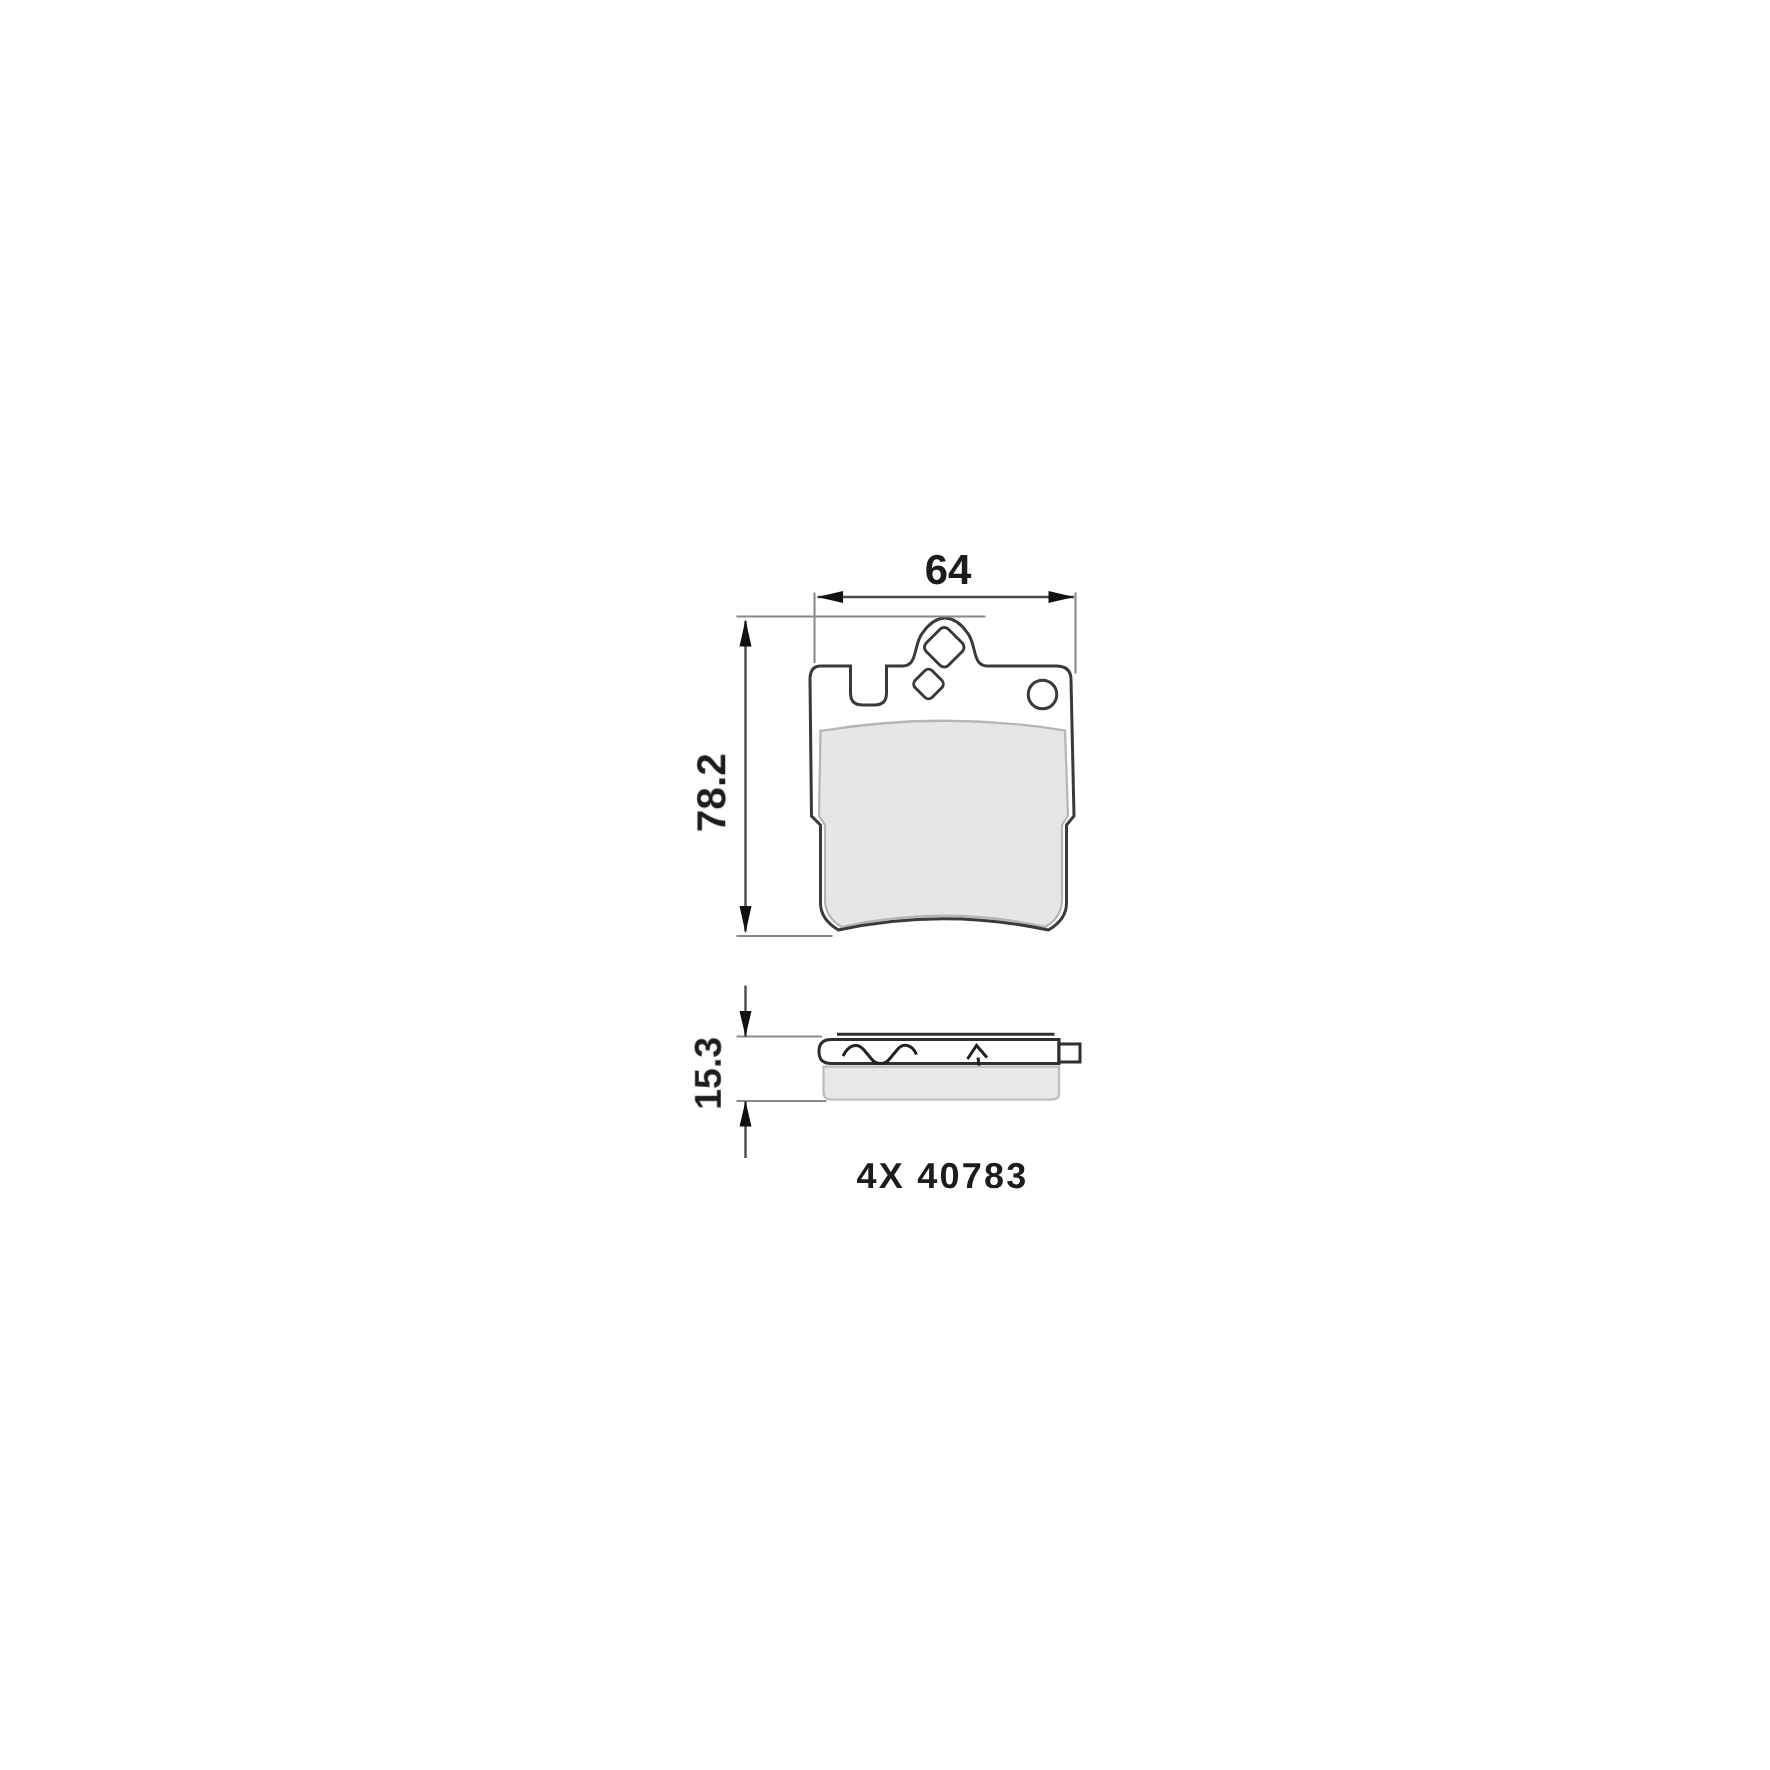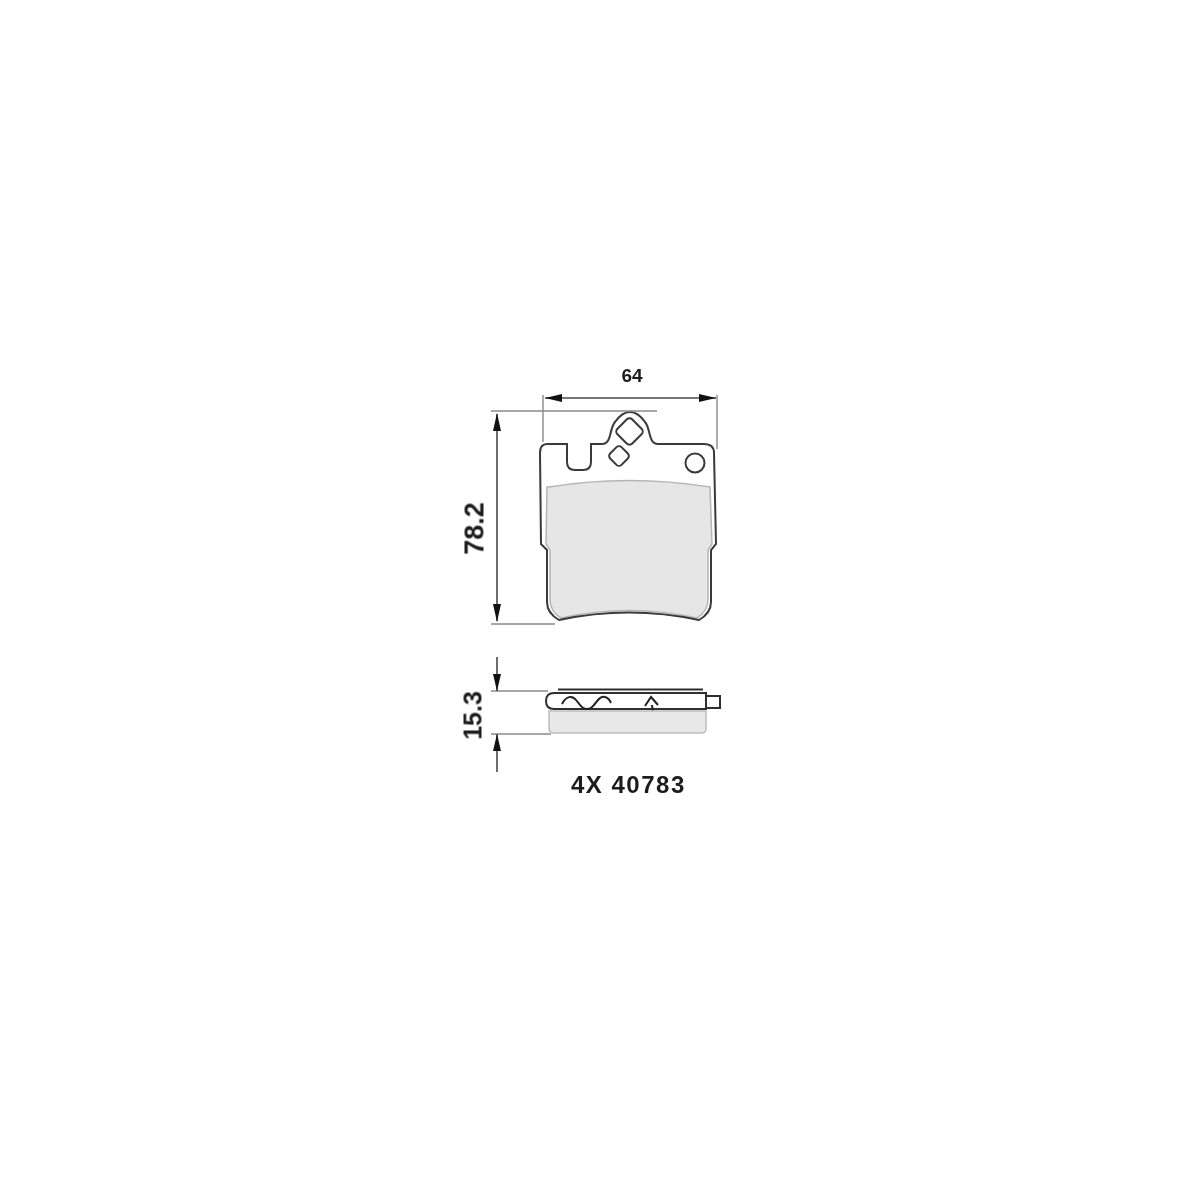--- a/index.html
+++ b/index.html
@@ -20,21 +20,21 @@
     position:absolute;left:106px;top:1px;
     font-size:67px;line-height:1;font-weight:bold;font-style:italic;
     letter-spacing:7px;color:#dbdbdb;white-space:nowrap;
     transform:scaleX(1.32);transform-origin:left top;
   }
   .dim-label{
     position:absolute;z-index:10;color:#1c1c1c;
     font-weight:bold;text-align:center;line-height:1;
     filter:blur(0.3px);
   }
-  .dim-width{left:597px;top:366px;width:70px;font-size:19px;}
+  .dim-width{left:597px;top:366px;width:70px;font-size:28px;}
   .dim-height{
     left:420px;top:515px;width:110px;font-size:27px;
     transform:rotate(-90deg);transform-origin:center;
   }
   .dim-thickness{
     left:428px;top:703px;width:90px;font-size:25px;
     transform:rotate(-90deg);transform-origin:center;
   }
   .part-note{
     left:571px;top:773px;width:130px;font-size:24px;

